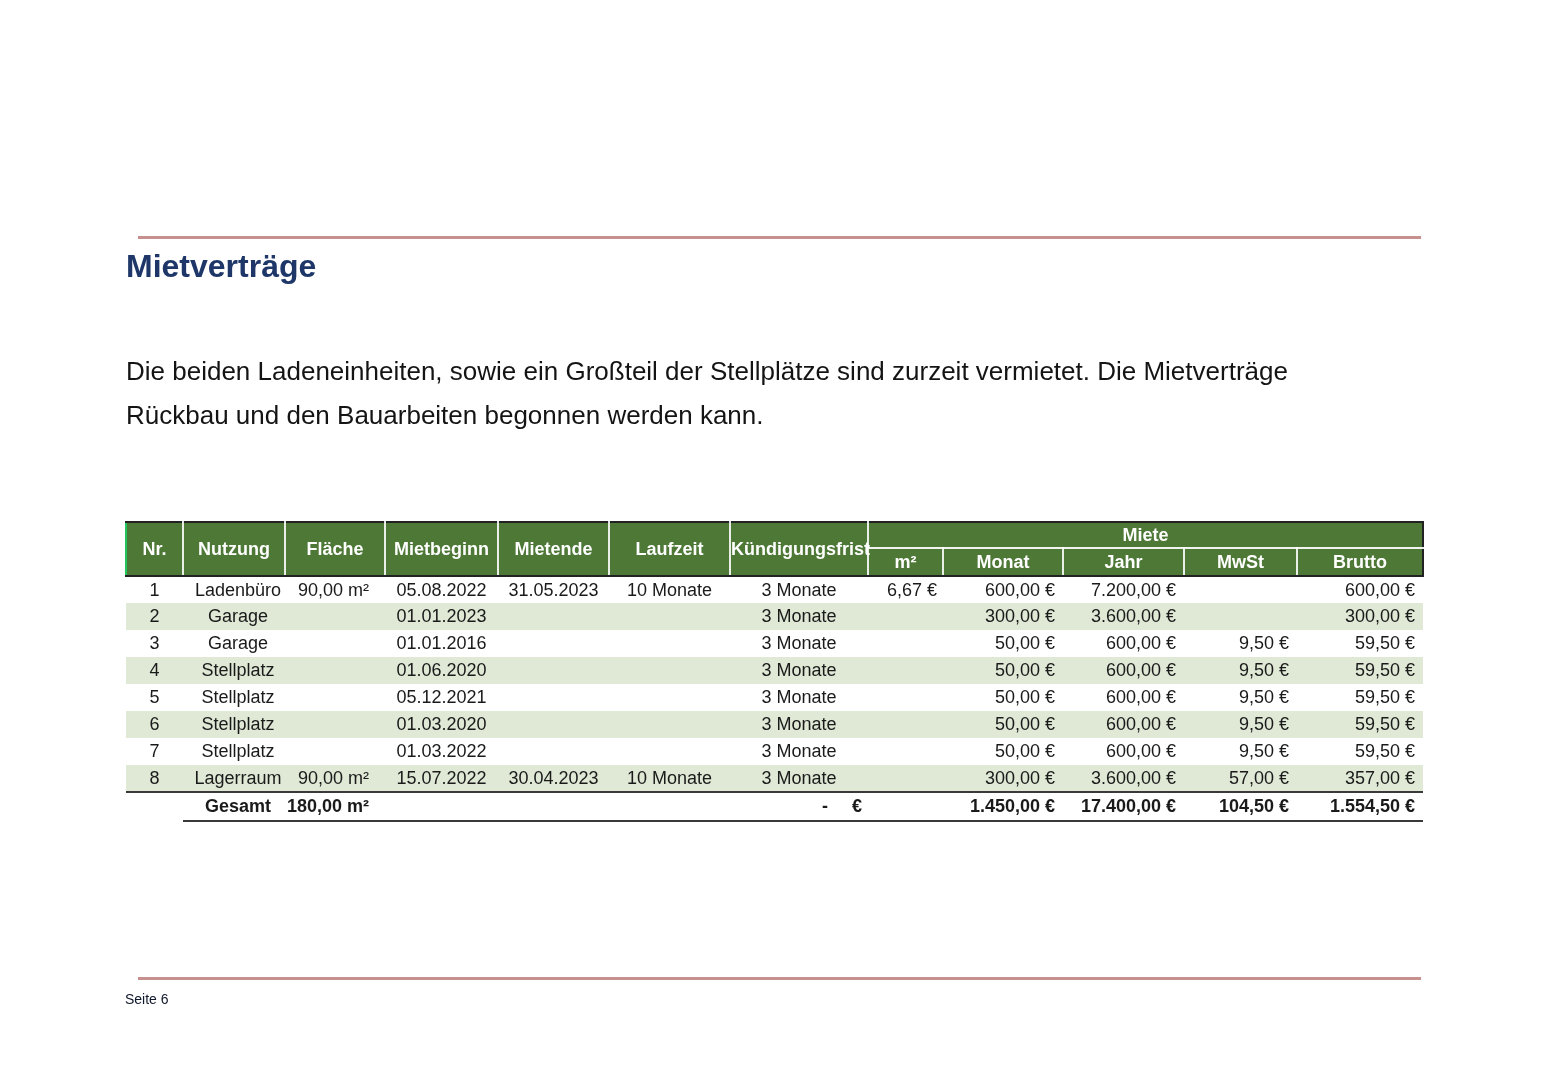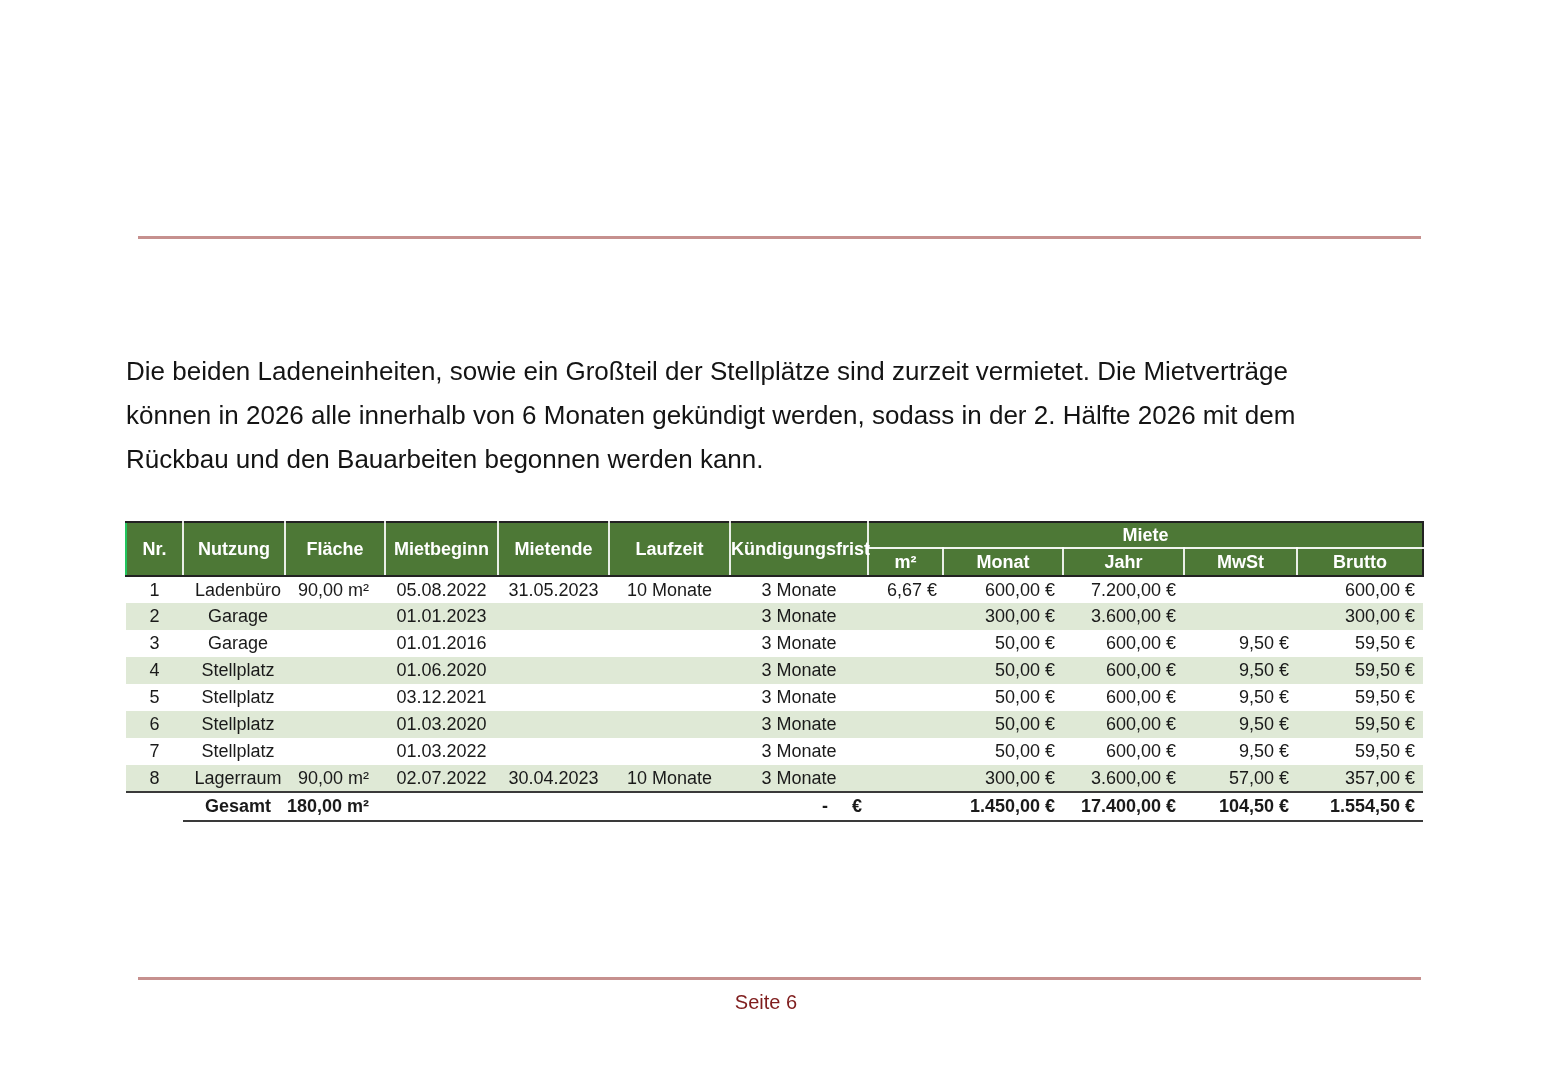--- a/index.html
+++ b/index.html
@@ -42,34 +42,34 @@
   .c { text-align:center; }
   .l { text-align:center; padding-left:8px; }
   .r { text-align:right; }
   .flae { padding-right:16px; }
   .money { padding-right:8px; }
   .m2c { padding-right:6px; }
   .dash-euro span.d { display:inline-block; margin-right:24px; }
   .dash-euro { padding-right:6px; }
   .page-num {
     position:absolute; left:125px; top:991px; width:1296px;
-    text-align:center; padding-right:14px; font-size:20px; color:#7f1d1d;
+    text-align:left; padding-right:14px; font-size:14px; color:#0f172a;
   }
 </style>
 </head>
 <body>
 
 <div class="page">
 
   <div class="rule top"></div>
 
+  <h1 class="title">Mietverträge</h1>
 
   <div class="intro">
     <div>Die beiden Ladeneinheiten, sowie ein Großteil der Stellplätze sind zurzeit vermietet. Die Mietverträge</div>
-    <div>können in 2026 alle innerhalb von 6 Monaten gekündigt werden, sodass in der 2. Hälfte 2026 mit dem</div>
     <div>Rückbau und den Bauarbeiten begonnen werden kann.</div>
   </div>
 
   <table class="rent">
     <colgroup>
       <col style="width:57px">
         <col style="width:102px">
         <col style="width:100px">
         <col style="width:113px">
       <col style="width:111px">
@@ -154,21 +154,21 @@
           <td class="r m2c"></td>
           <td class="r money">50,00 €</td>
           <td class="r money">600,00 €</td>
           <td class="r money">9,50 €</td>
           <td class="r money">59,50 €</td>
       </tr>
       <tr>
         <td class="c">5</td>
           <td class="l">Stellplatz</td>
           <td class="r flae"></td>
-          <td class="c">03.12.2021</td>
+          <td class="c">05.12.2021</td>
           <td class="c"></td>
           <td class="c"></td>
           <td class="c">3 Monate</td>
           <td class="r m2c"></td>
           <td class="r money">50,00 €</td>
           <td class="r money">600,00 €</td>
           <td class="r money">9,50 €</td>
           <td class="r money">59,50 €</td>
       </tr>
       <tr>
@@ -196,21 +196,21 @@
           <td class="r m2c"></td>
           <td class="r money">50,00 €</td>
           <td class="r money">600,00 €</td>
           <td class="r money">9,50 €</td>
           <td class="r money">59,50 €</td>
       </tr>
       <tr>
         <td class="c">8</td>
           <td class="l">Lagerraum</td>
           <td class="r flae">90,00 m²</td>
-          <td class="c">02.07.2022</td>
+          <td class="c">15.07.2022</td>
           <td class="c">30.04.2023</td>
           <td class="c">10 Monate</td>
           <td class="c">3 Monate</td>
           <td class="r m2c"></td>
           <td class="r money">300,00 €</td>
           <td class="r money">3.600,00 €</td>
           <td class="r money">57,00 €</td>
           <td class="r money">357,00 €</td>
       </tr>
     </tbody>

